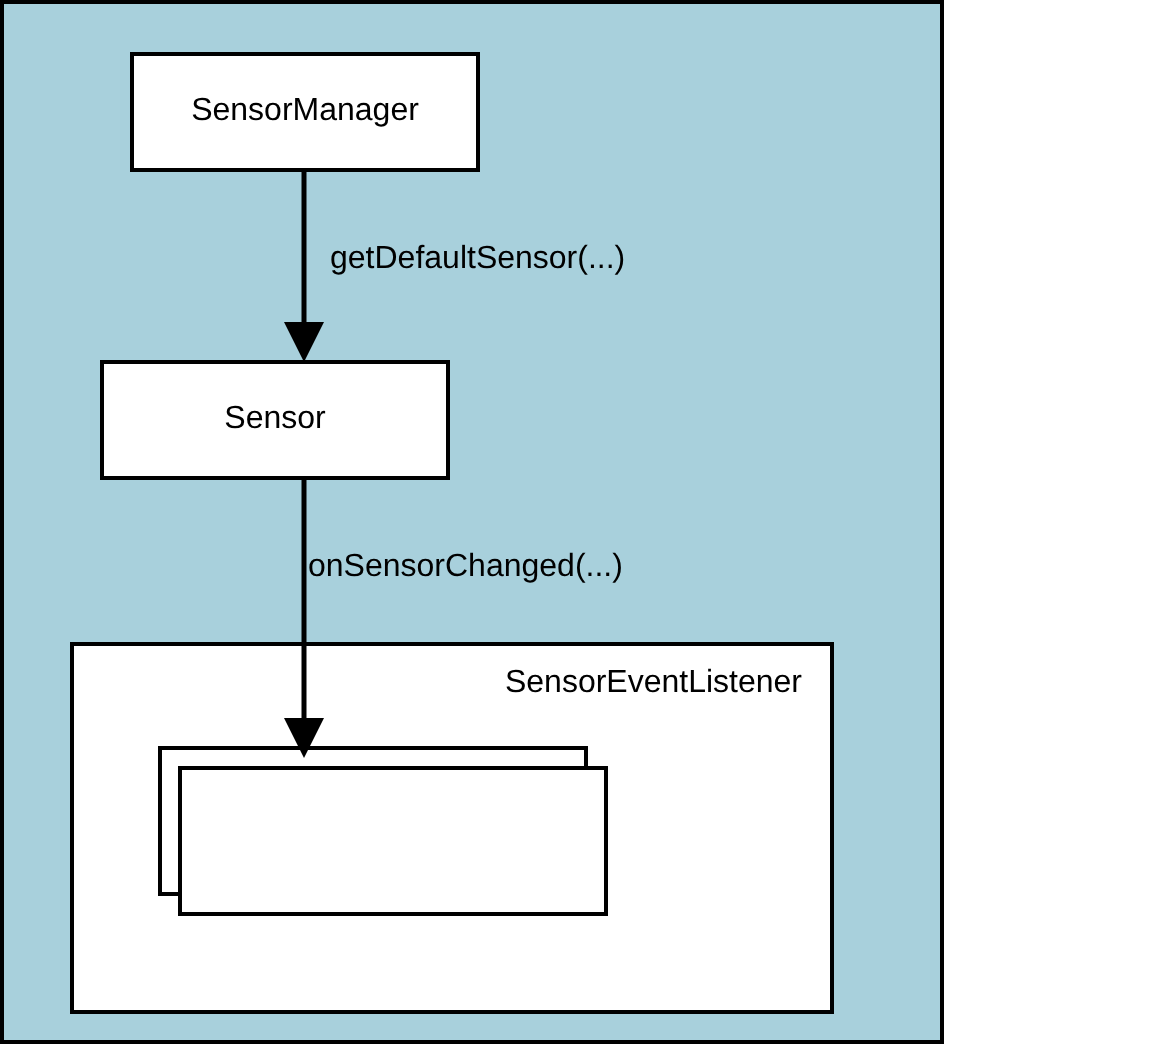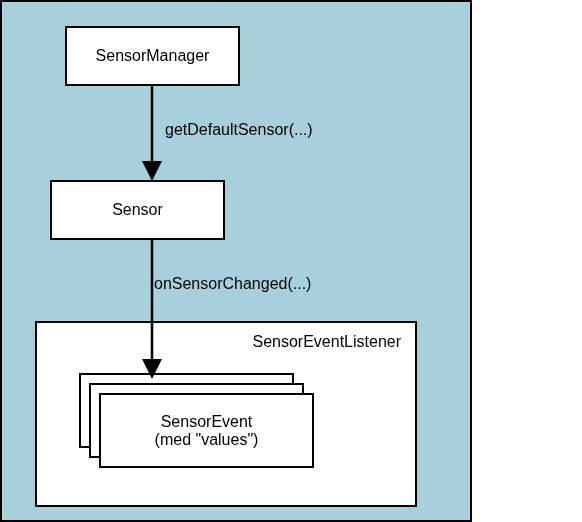--- a/index.html
+++ b/index.html
@@ -67,24 +67,20 @@
 
   <div class="label" style="left:163px; top:119px;">getDefaultSensor(...)</div>
 
   <div class="label" style="left:152px; top:273px;">onSensorChanged(...)</div>
 
   <div class="listener-box" style="left:33px; top:306px; width:382px; height:186px;margin-top:13px;">
     <div class="listener-title">SensorEventListener</div>
 
     <div class="box" style="left:42px; top:50px; width:215px; height:75px;"></div>
     <div class="box" style="left:52px; top:60px; width:215px; height:75px;"></div>
-    <div class="box" style="left:62px; top:70px; width:215px; height:75px;">
-      <span>SensorEvent</span>
-      <span>(med "values")</span>
-    </div>
   </div>
 
   <svg class="arrows">
     <defs>
       <marker id="arrowhead" markerWidth="8" markerHeight="8" refX="6" refY="4" orient="auto">
         <polygon points="0 0, 8 4, 0 8" fill="#000"></polygon>
       </marker>
     </defs>
 
     <line x1="150" y1="84" x2="150" y2="174" stroke="#000" stroke-width="2.5" marker-end="url(#arrowhead)"></line>

